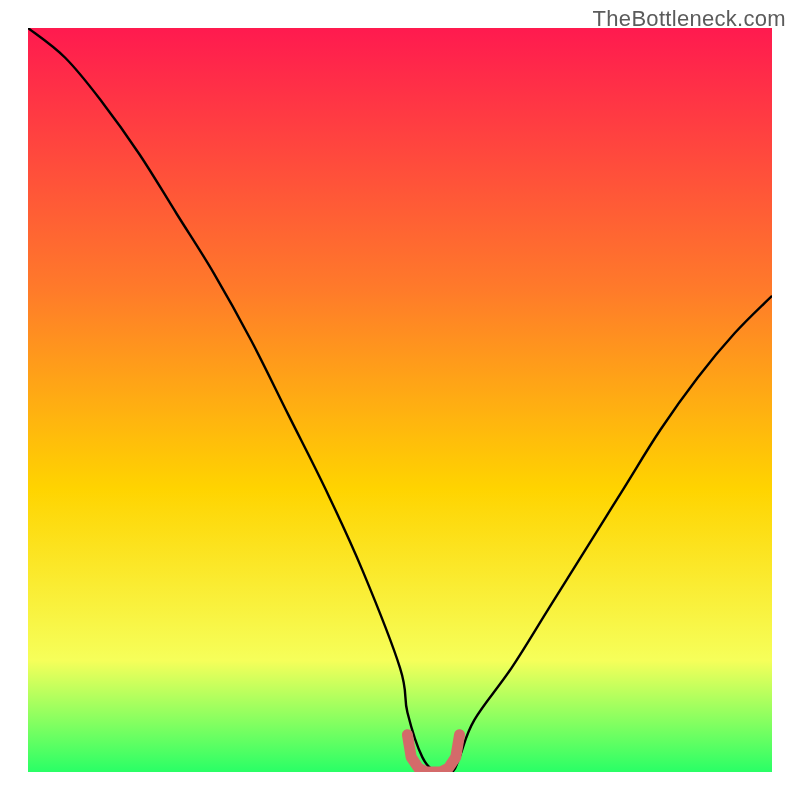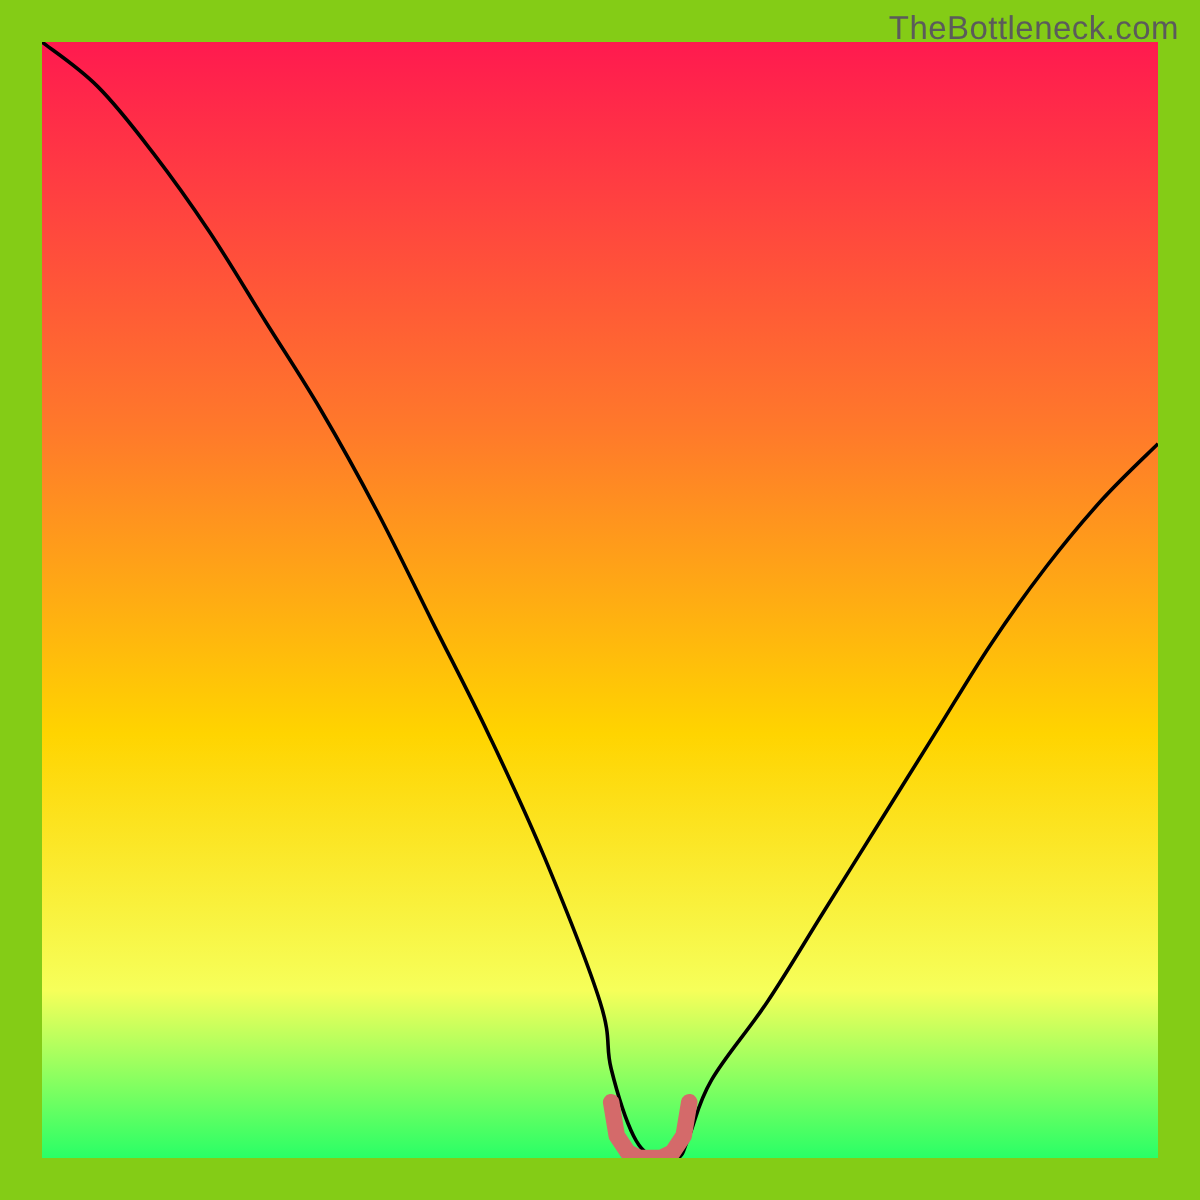--- a/index.html
+++ b/index.html
@@ -8,21 +8,21 @@
     width: 800px;
     height: 800px;
     background: #000;
     font-family: Arial, Helvetica, sans-serif;
     overflow: hidden;
   }
   .frame {
     position: relative;
     width: 800px;
     height: 800px;
-    background: #84cc16;
+    background: #ffffff;
   }
   .watermark {
     position: absolute;
     top: 6px;
     right: 14px;
     color: #5b5b5b;
     font-size: 22px;
     font-weight: 500;
     letter-spacing: 0.3px;
     user-select: none;

